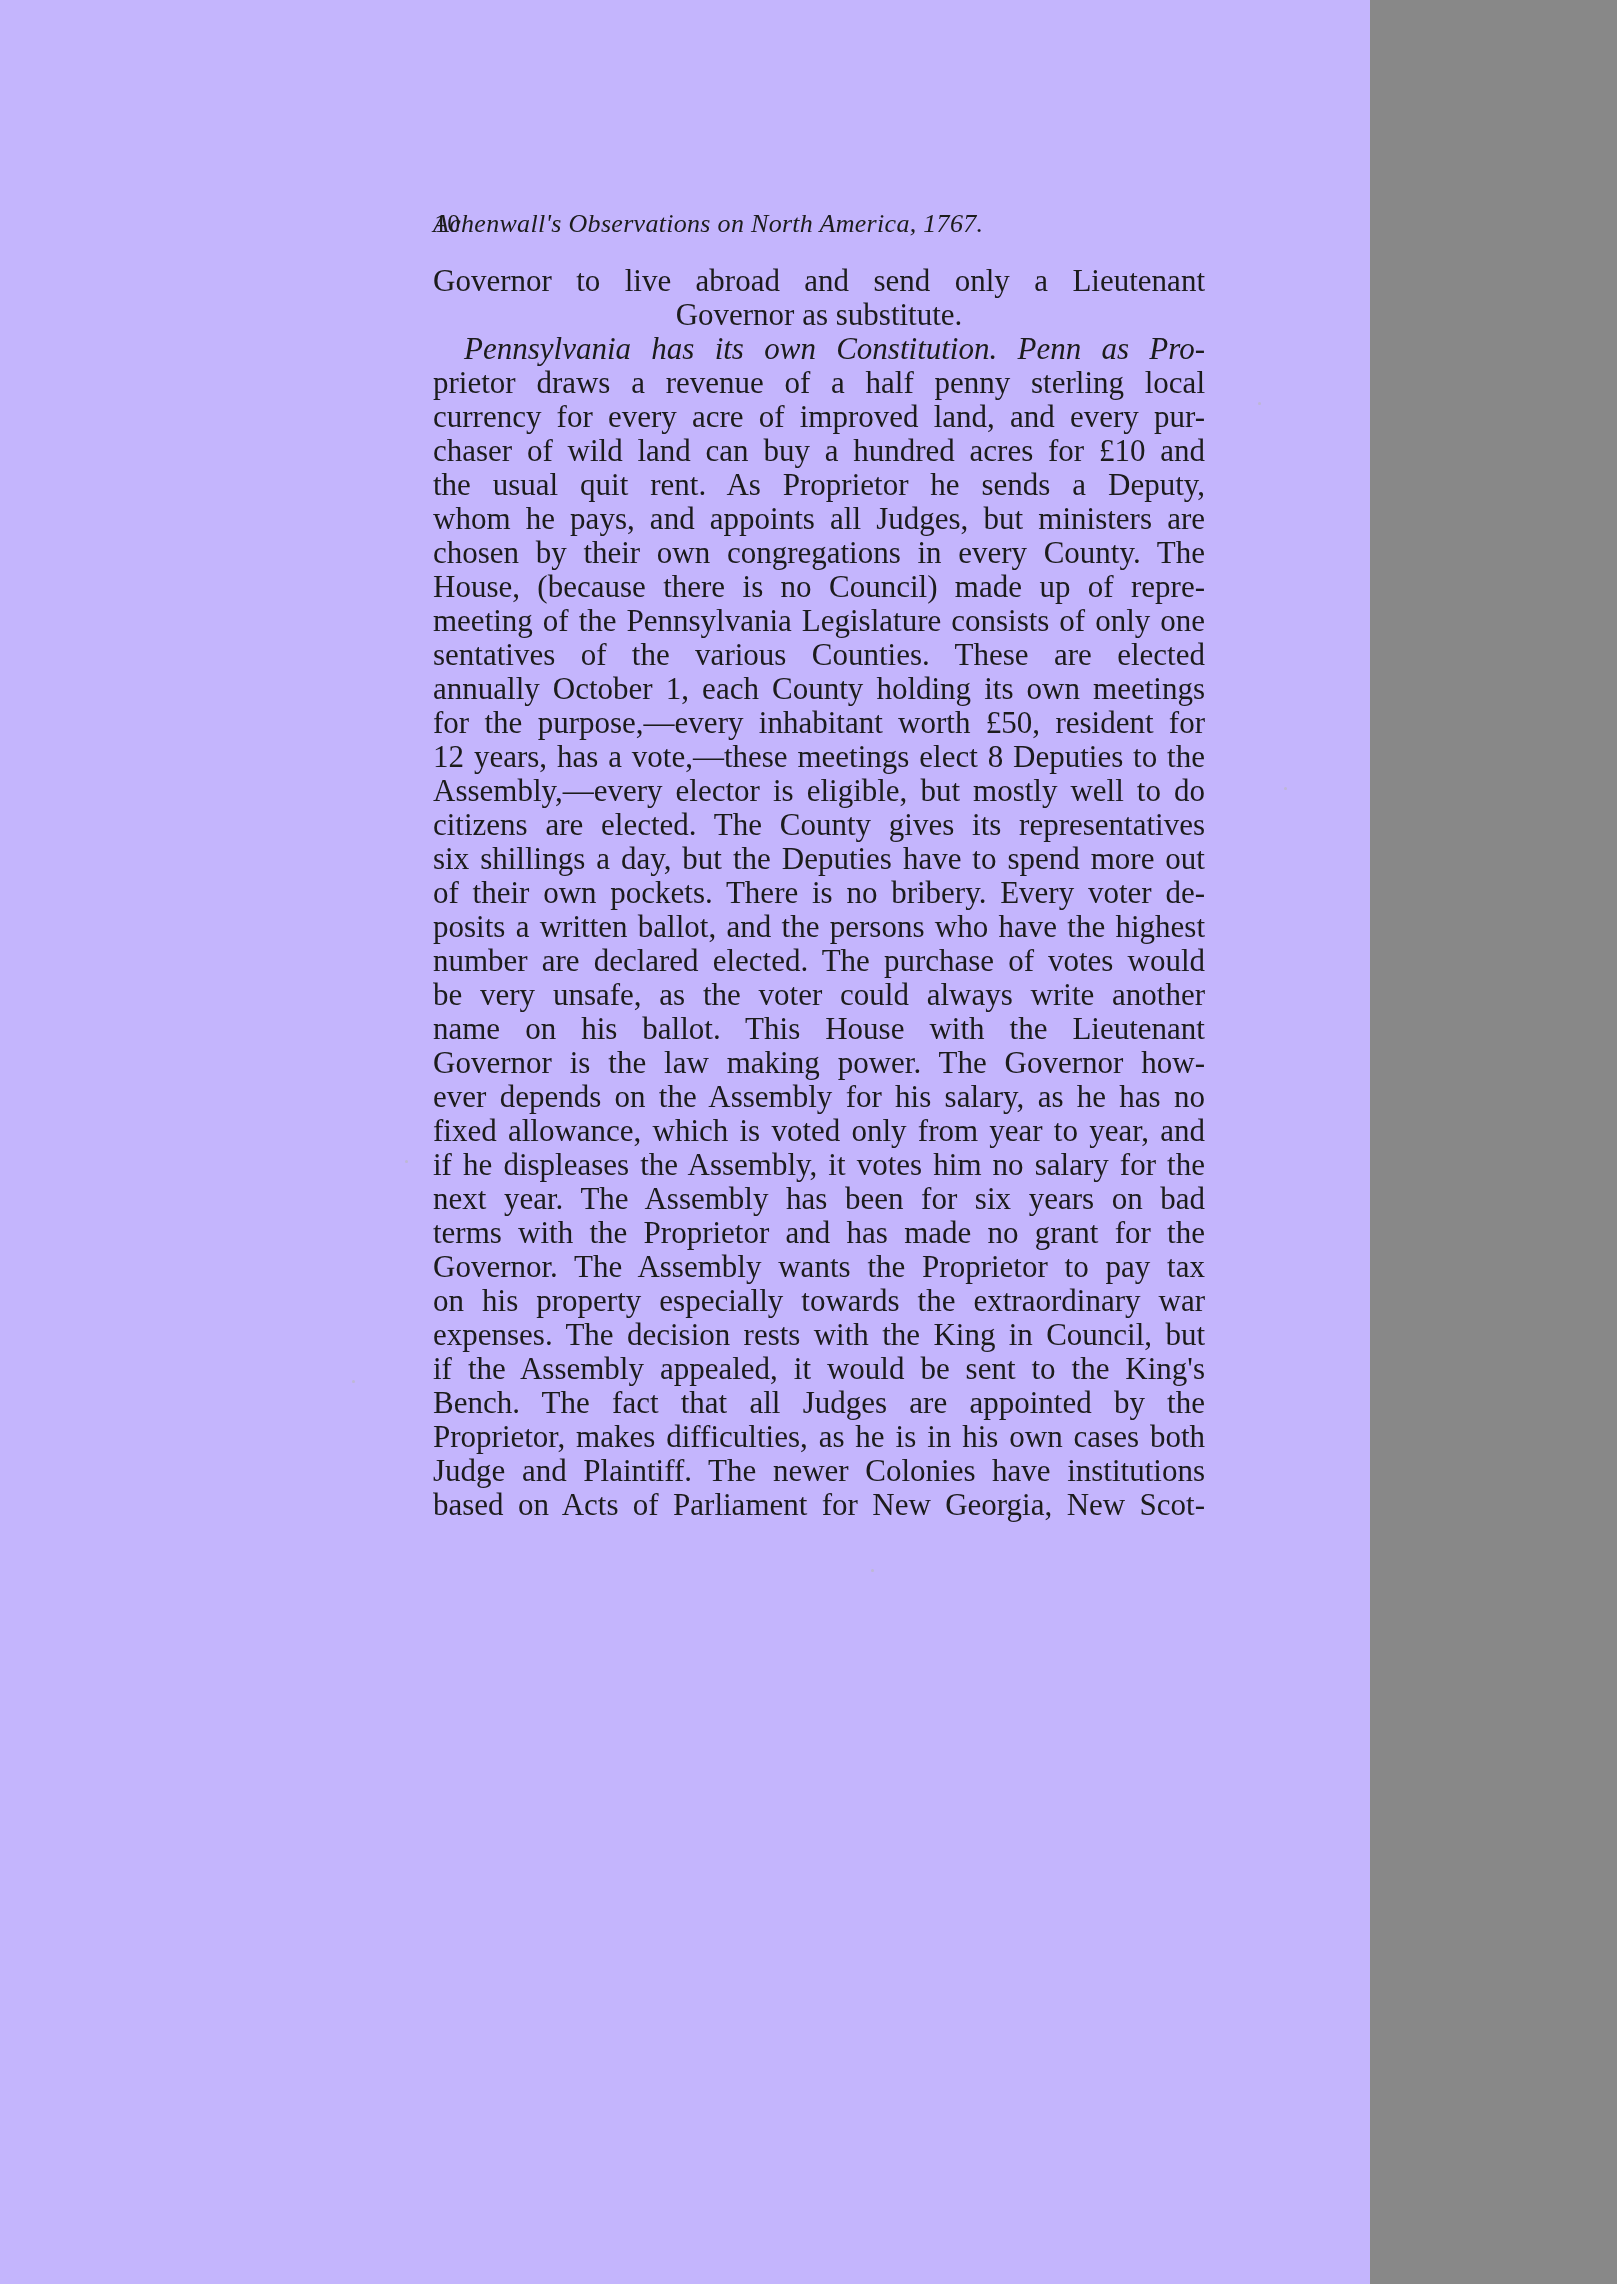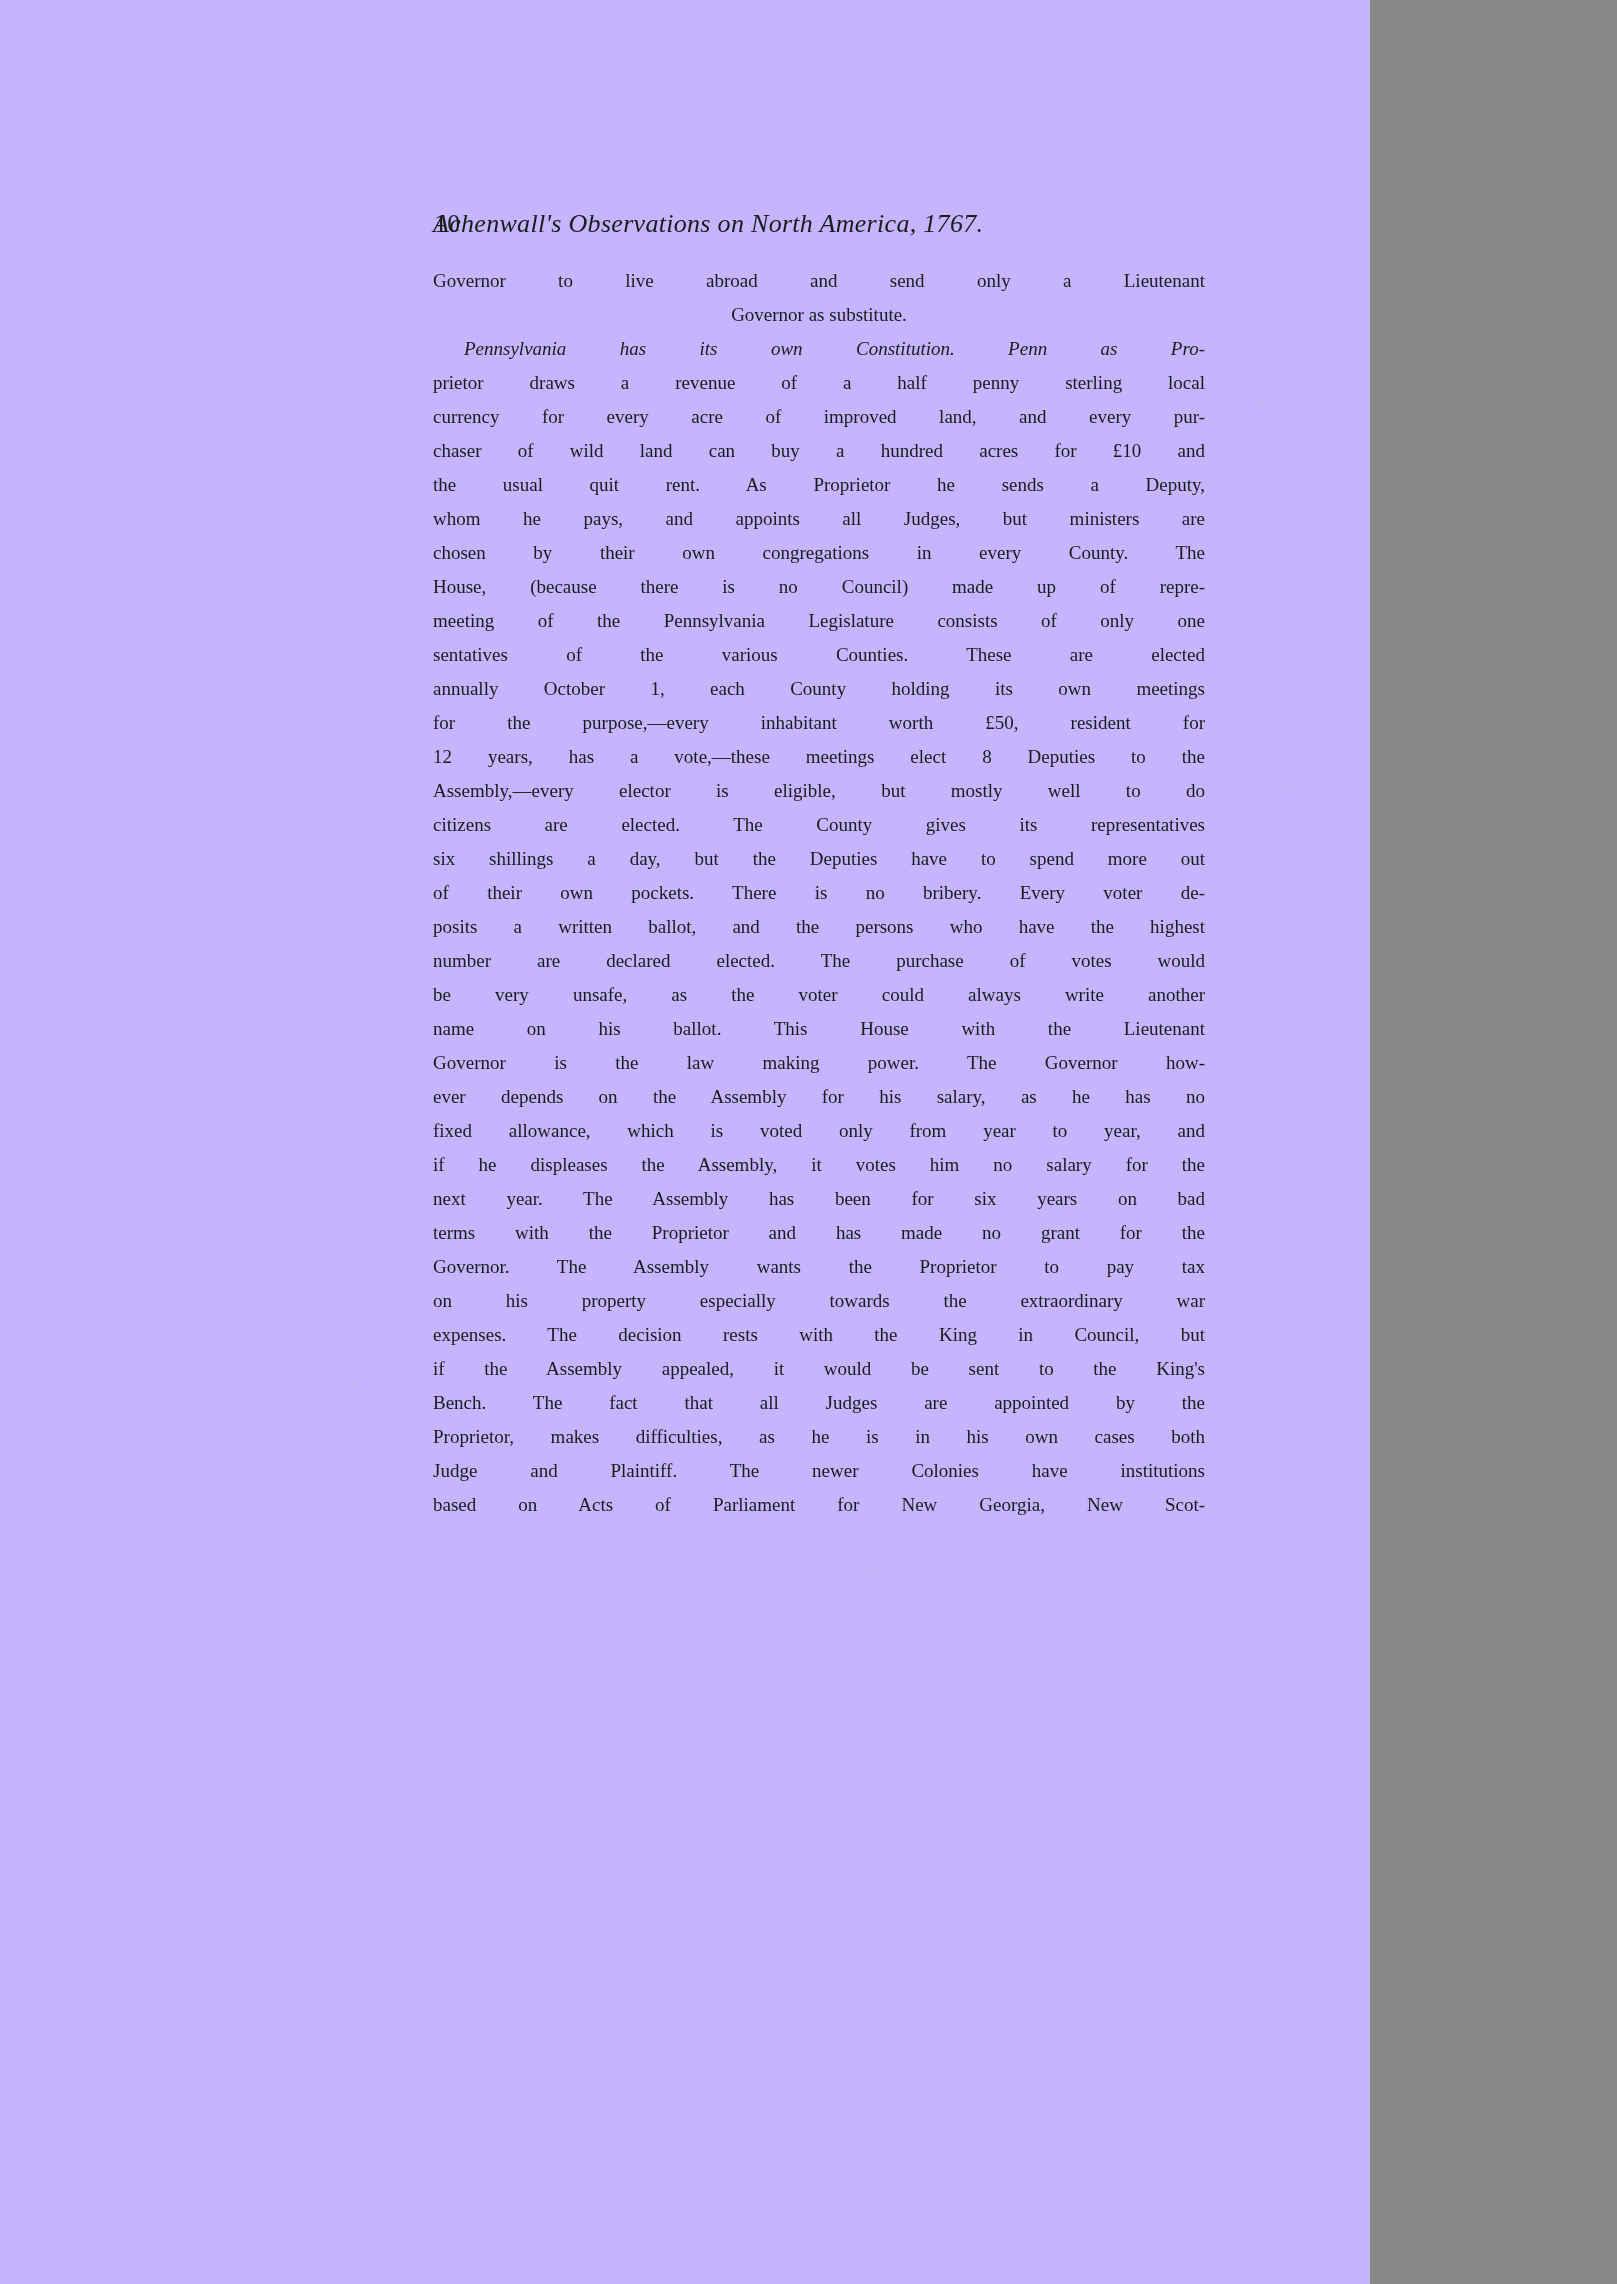--- a/index.html
+++ b/index.html
@@ -34,21 +34,21 @@
     left: 1.3px;
     top: 0;
     font-style: normal;
   }
   .header-title {
     text-align: left;
     font-style: italic;
     letter-spacing: 0.3px;
   }
   .page-body {
-    font-size: 19px;
+    font-size: 31px;
     line-height: 34px;
   }
   .paragraph {
     margin: 0;
   }
   .line {
     white-space: nowrap;
     text-align: center;
   }
   .line.just {

